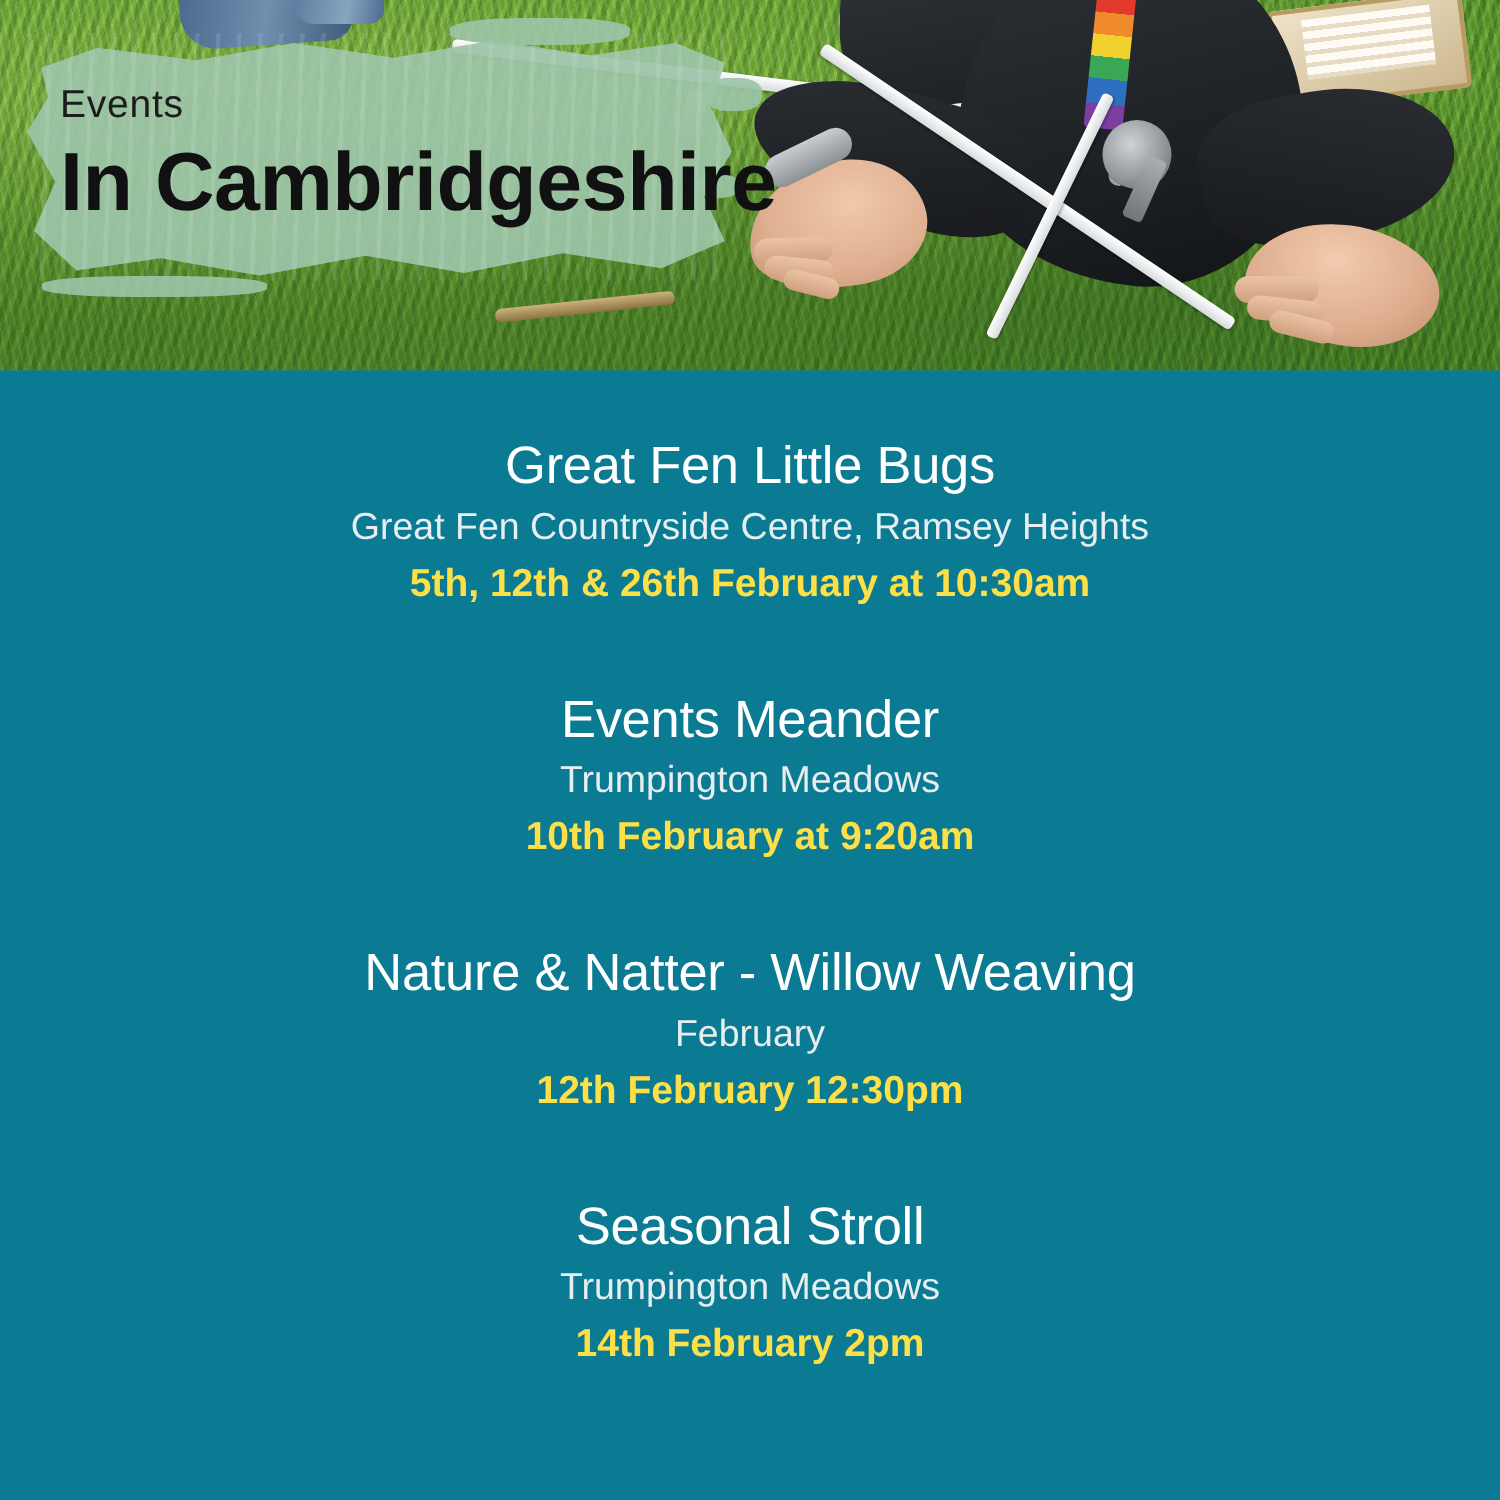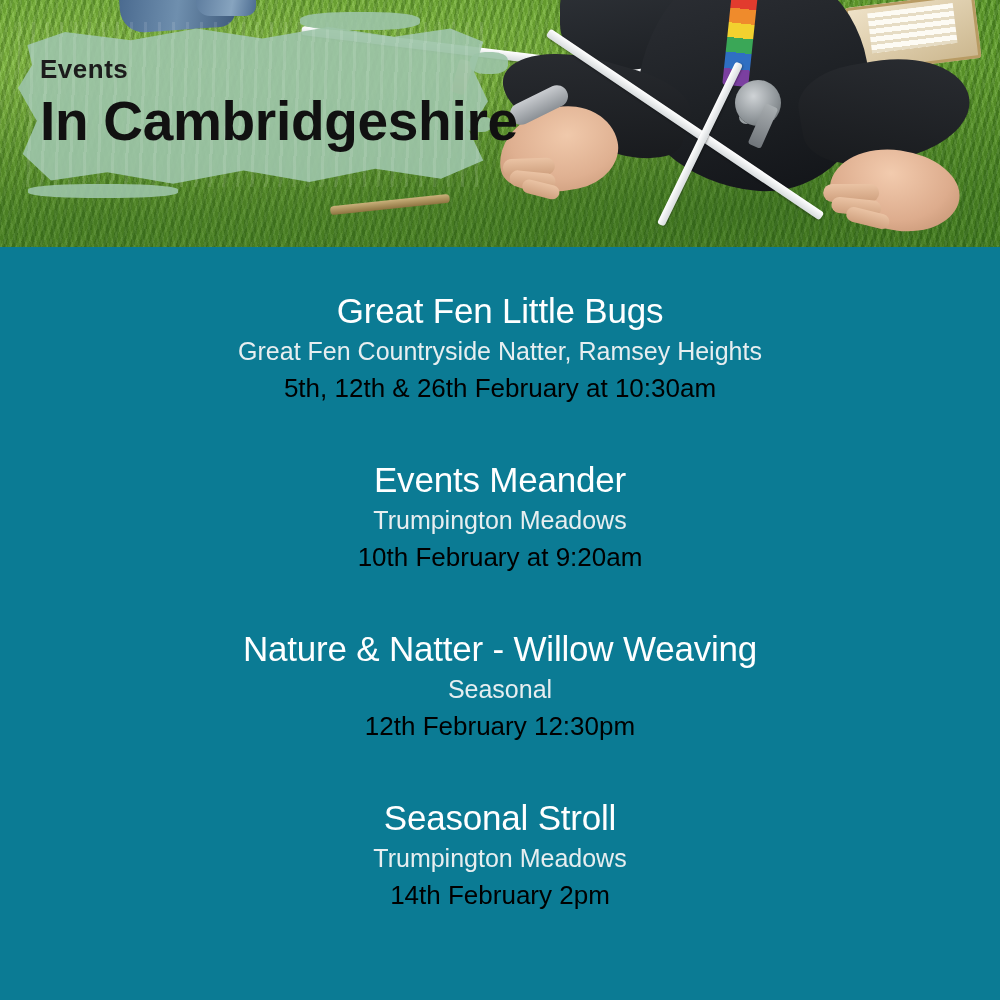--- a/index.html
+++ b/index.html
@@ -233,21 +233,21 @@
     position: absolute;
     left: 40px; top: 56px;
     z-index: 5;
   }
   .eyebrow {
     font-size: 26px;
     color: #1c1c1c;
     letter-spacing: 0.5px;
     line-height: 1;
     margin-bottom: 12px;
-    font-weight: 700;
+    font-weight: 400;
   }
   .headline {
     font-size: 55px;
     font-weight: bold;
     color: #111111;
     line-height: 1;
     letter-spacing: -0.3px;
   }
 
   
@@ -271,22 +271,22 @@
     letter-spacing: -0.2px;
   }
   .ev-place {
     font-size: 25px;
     font-weight: 400;
     color: #e7eef0;
     line-height: 1.5;
   }
   .ev-when {
     font-size: 26px;
-    font-weight: normal;
-    color: #000000;
+    font-weight: bold;
+    color: #fde047;
     line-height: 1.45;
   }
 </style>
 </head>
 <body>
 
 <div class="poster">
 
   <div class="photo">
     <div class="grass"></div>
@@ -339,33 +339,33 @@
     <div class="banner-text">
       <div class="eyebrow">Events</div>
       <div class="headline">In Cambridgeshire</div>
     </div>
   </div>
 
   <div class="body-area">
 
     <div class="event">
       <div class="ev-title">Great Fen Little Bugs</div>
-      <div class="ev-place">Great Fen Countryside Natter, Ramsey Heights</div>
+      <div class="ev-place">Great Fen Countryside Centre, Ramsey Heights</div>
       <div class="ev-when">5th, 12th &amp; 26th February at 10:30am</div>
     </div>
 
     <div class="event">
       <div class="ev-title">Events Meander</div>
       <div class="ev-place">Trumpington Meadows</div>
       <div class="ev-when">10th February at 9:20am</div>
     </div>
 
     <div class="event">
       <div class="ev-title">Nature &amp; Natter - Willow Weaving</div>
-      <div class="ev-place">Seasonal</div>
+      <div class="ev-place">February</div>
       <div class="ev-when">12th February 12:30pm</div>
     </div>
 
     <div class="event">
       <div class="ev-title">Seasonal Stroll</div>
       <div class="ev-place">Trumpington Meadows</div>
       <div class="ev-when">14th February 2pm</div>
     </div>
 
   </div>

